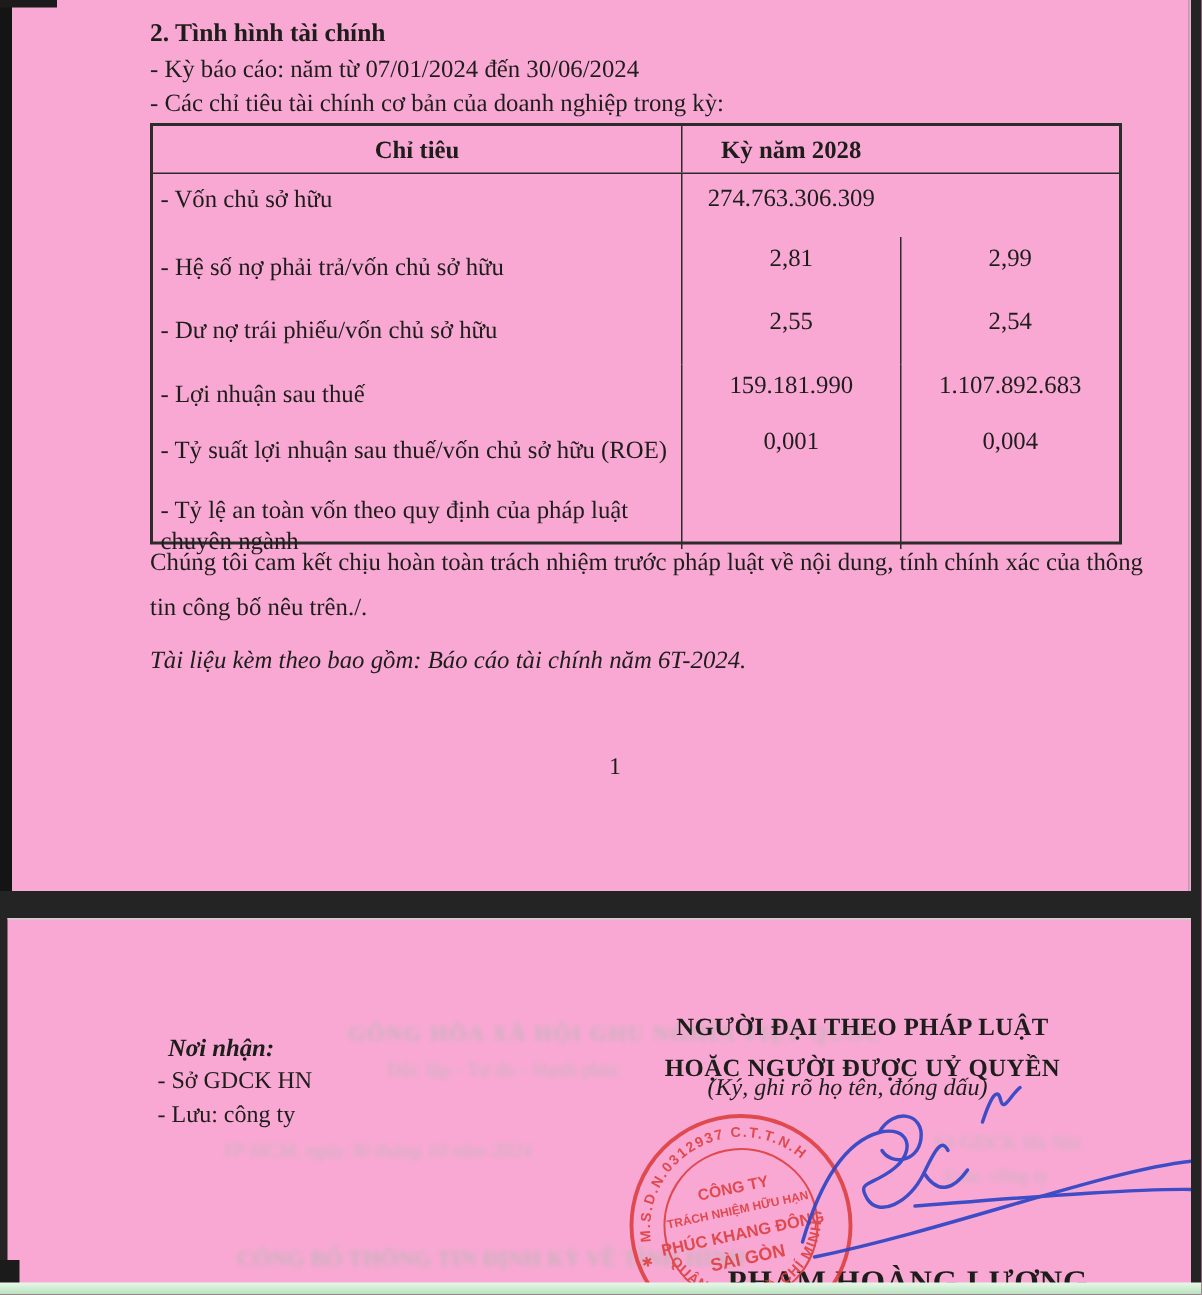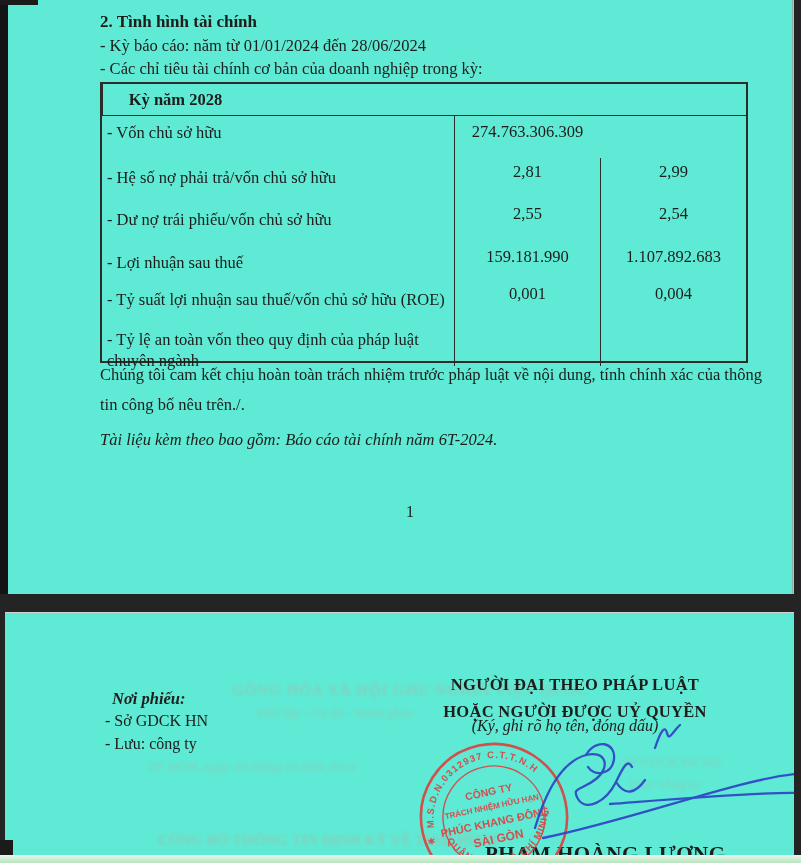--- a/index.html
+++ b/index.html
@@ -2,21 +2,21 @@
 <html><head>
 <meta charset="utf-8">
 <style>
   html,body{margin:0;padding:0;}
   body{
     width:801px;height:863px;position:relative;overflow:hidden;
     background:#242424;
     font-family:"Liberation Serif", serif;
     color:#1d1d1b;
   }
-  .page{position:absolute;background:#5eead4;overflow:hidden;}
+  .page{position:absolute;background:#f9a8d4;overflow:hidden;}
   #page1{left:8px;top:0;width:786px;height:594px;}
   #page2{left:5px;top:612px;width:789px;height:244px;border-top:1px solid #cfd4d2;}
   .edge-line{position:absolute;background:#9a9a98;}
   .abs{position:absolute;}
   
   .h1{font-weight:bold;font-size:17px;}
   .bodyline{font-size:16.5px;}
   
   .ftable{position:absolute;left:92px;top:82px;width:648px;height:281px;border:2px solid #2c2c2a;box-sizing:border-box;}
   .thead{display:flex;height:31px;border-bottom:1.5px solid #2c2c2a;}
@@ -39,25 +39,26 @@
   .ghost{position:absolute;color:#a4baa9;filter:blur(1.6px);opacity:.55;white-space:nowrap;font-family:"Liberation Serif",serif;}
   .greenband{position:absolute;left:0;top:855px;width:801px;height:8px;background:linear-gradient(#e9f8ea,#b7e3bd);}
   .corner{position:absolute;background:#1b1b1b;}
   svg{position:absolute;overflow:visible;}
 </style>
 </head>
 <body>
 
 <div id="page1" class="page">
   <div class="abs h1" style="left:92px;top:12px;">2. Tình hình tài chính</div>
-  <div class="abs bodyline" style="left:92px;top:36px;">- Kỳ báo cáo: năm từ 01/01/2024 đến 28/06/2024</div>
+  <div class="abs bodyline" style="left:92px;top:36px;">- Kỳ báo cáo: năm từ 07/01/2024 đến 30/06/2024</div>
   <div class="abs bodyline" style="left:92px;top:59px;">- Các chỉ tiêu tài chính cơ bản của doanh nghiệp trong kỳ:</div>
 
   <div class="ftable">
     <div class="thead">
+      <div class="th c1">Chỉ tiêu</div>
       <div class="th c2">Kỳ năm 2028</div>
     </div>
     <div class="tr" style="height:42px">
       <div class="td lab c1" style="padding-top:6px">- Vốn chủ sở hữu</div>
       <div class="td val c2" style="padding-top:6px">274.763.306.309</div>
     </div>
     <div class="tr" style="height:42px">
       <div class="td lab c1">- Hệ số nợ phải trả/vốn chủ sở hữu</div>
       <div class="td val c2">2,81</div>
       <div class="td val c3">2,99</div>
@@ -96,21 +97,21 @@
 
 <div id="page2" class="page">
 
   <div class="ghost" style="left:227px;top:69px;font-size:15px;font-weight:bold;letter-spacing:1px;">GÔNG HÔA XÂ HỘI GHU NGHĨA VIỆT QUỐC</div>
   <div class="ghost" style="left:253px;top:92px;font-size:13.5px;">Độc lập - Tự do - Hạnh phúc</div>
   <div class="ghost" style="left:143px;top:146px;font-size:13.5px;font-style:italic;">TP HCM, ngày 30 tháng 10 năm 2024</div>
   <div class="ghost" style="left:153px;top:219px;font-size:15px;font-weight:bold;">CÔNG BỐ THÔNG TIN ĐỊNH KỲ VỀ TÌNH HÌNH</div>
   <div class="ghost" style="left:617px;top:141px;font-size:13.5px;">Sở GDCK Hà Nội</div>
   <div class="ghost" style="left:625px;top:163px;font-size:13.5px;">Lưu: công ty</div>
 
-  <div class="abs recip-title" style="left:107px;top:76px;">Nơi phiếu:</div>
+  <div class="abs recip-title" style="left:107px;top:76px;">Nơi nhận:</div>
   <div class="abs recip-item" style="left:100px;top:99px;">- Sở GDCK HN</div>
   <div class="abs recip-item" style="left:100px;top:122px;">- Lưu: công ty</div>
 
   <div class="abs sig-head" style="left:330px;top:62px;width:480px;text-align:center;">NGƯỜI ĐẠI THEO PHÁP LUẬT</div>
   <div class="abs sig-head" style="left:330px;top:89px;width:480px;text-align:center;">HOẶC NGƯỜI ĐƯỢC UỶ QUYỀN</div>
   <div class="abs sig-note" style="left:330px;top:104px;width:460px;text-align:center;">(Ký, ghi rõ họ tên, đóng dấu)</div>
   <div class="abs sig-name" style="left:480px;top:229px;width:420px;">PHẠM HOÀNG LƯƠNG</div>
 
   <svg style="left:411px;top:126px;transform:rotate(-12deg);opacity:.9;" width="156" height="156" viewBox="0 0 156 156">
     <defs>

